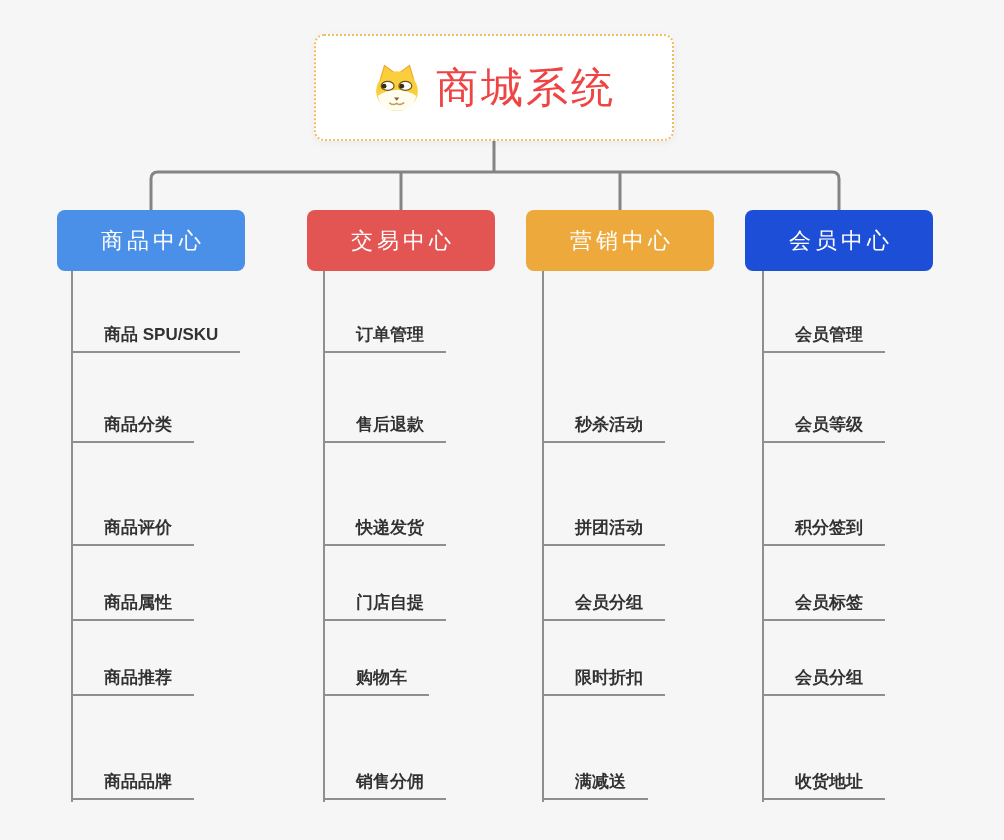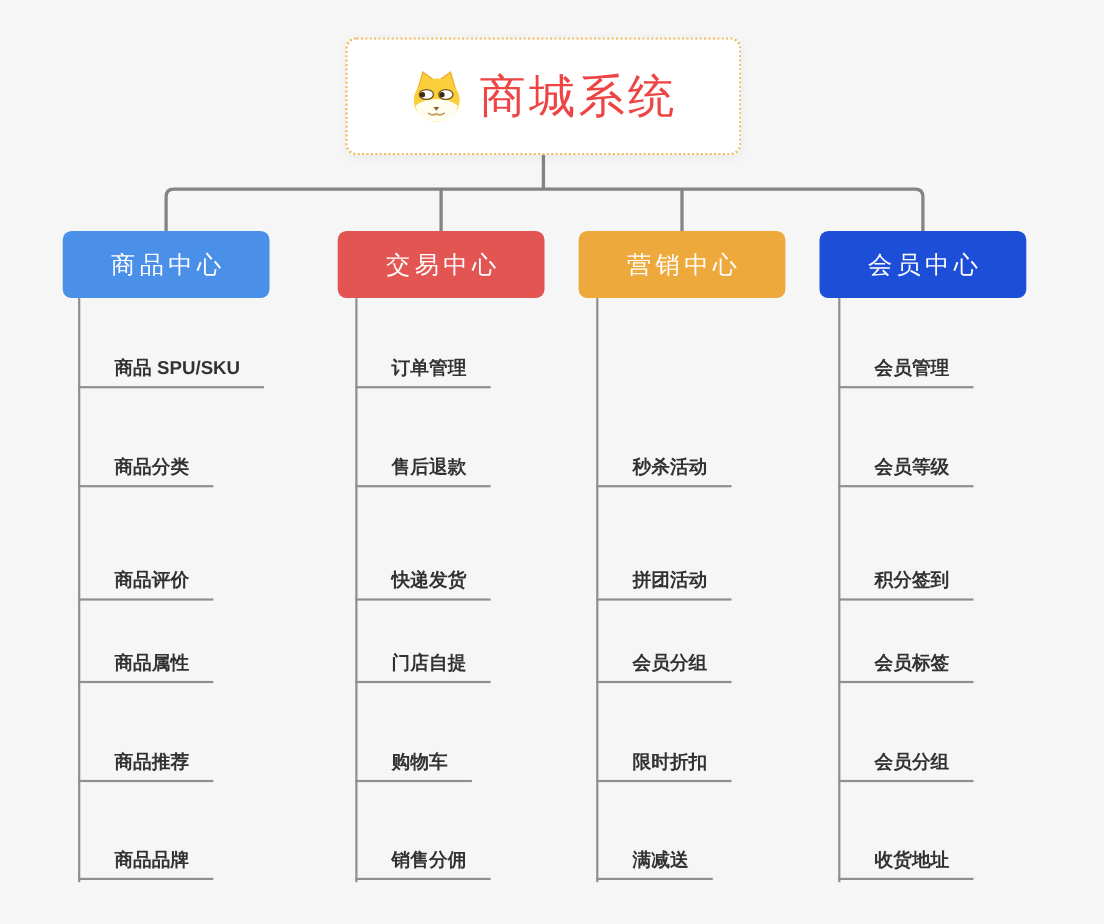--- a/index.html
+++ b/index.html
@@ -69,21 +69,21 @@
     border-bottom:2px solid #8f8f8f;
     display:flex;align-items:flex-end;
     font-size:17px;
     color:#323232;
     white-space:nowrap;
     cursor:default;
     font-weight:bold;
   }
   .c1{left:71px;} .c2{left:323px;} .c3{left:542px;} .c4{left:762px;}
   .r1{top:315px;} .r2{top:405px;} .r3{top:494px;margin-top:14px;}
-  .r4{top:583px;} .r5{top:673px;} .r6{top:762px;}
+  .r4{top:583px;} .r5{top:658px;} .r6{top:762px;}
 </style>
 </head>
 <body>
 
 <div class="canvas">
 
   <svg class="connectors" width="1004" height="840" viewBox="0 0 1004 840">
     <path d="M494 141 L494 172" stroke="#848484" stroke-width="3" fill="none"></path>
     <path d="M151 210 L151 179 Q151 172 158 172 L832 172 Q839 172 839 179 L839 210" stroke="#848484" stroke-width="3" fill="none"></path>
     <path d="M401 172 L401 210" stroke="#848484" stroke-width="3" fill="none"></path>

